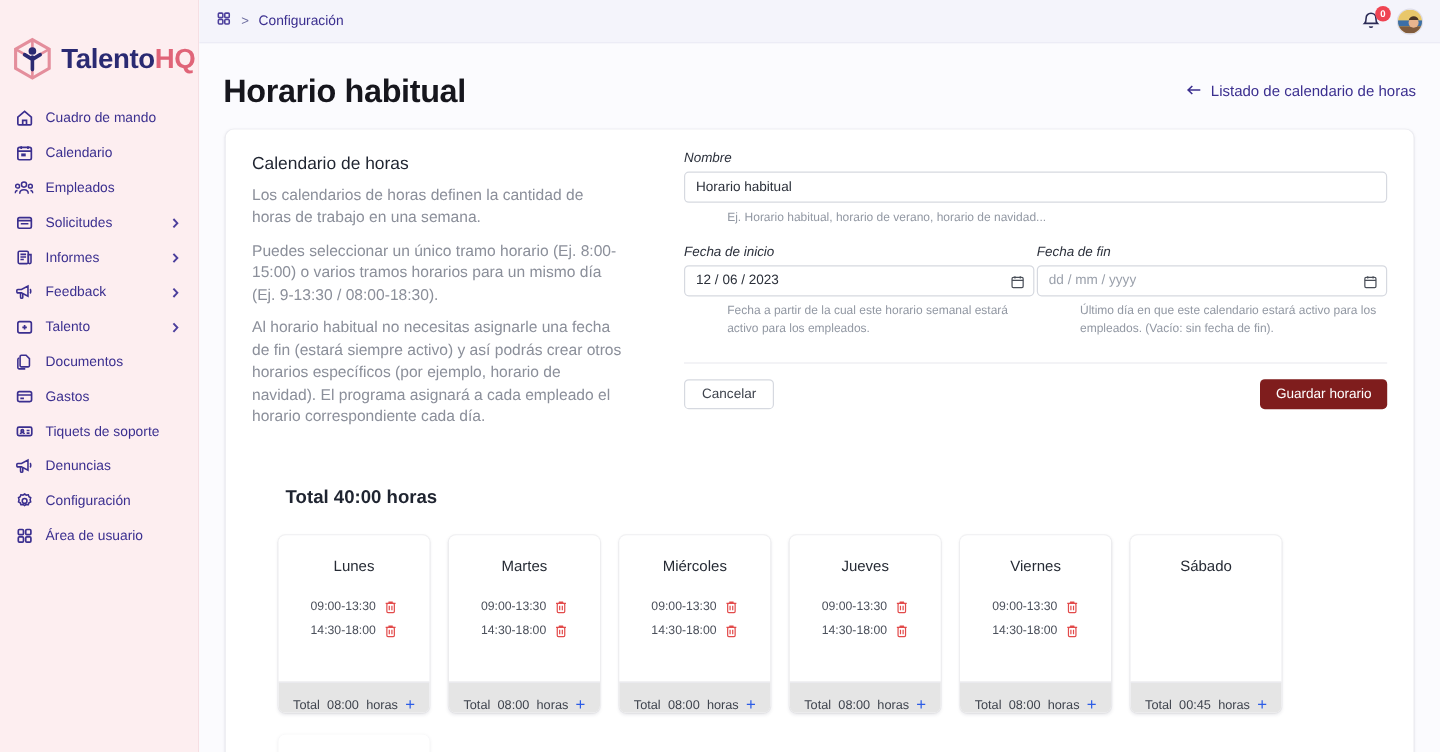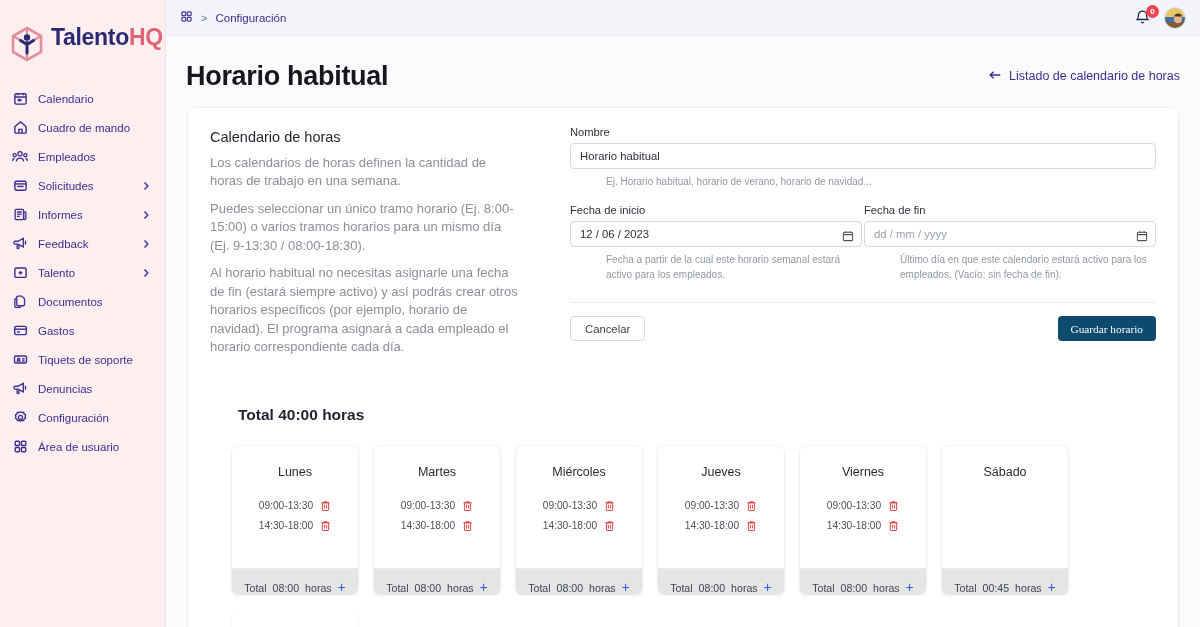--- a/index.html
+++ b/index.html
@@ -13,21 +13,21 @@
 
   
   .sidebar {
     width: 166px; height: 627px; flex: 0 0 166px;
     background: #fdeef0;
     border-right: 1px solid #f6dfe3;
     padding-top: 0;
     position: relative;
   }
   .logo-row {
-    display: flex; gap: 7px;
+    display: flex; align-items: center; gap: 7px;
     padding: 26px 0 0 10px; height: 72px;
   }
   .logo-mark { width: 34px; height: 36px; flex: 0 0 34px; }
   .logo-text {
     font-size: 23px; font-weight: bold; letter-spacing: -0.3px;
     line-height: 1;
   }
   .logo-text .t1 { color: #2a2a72; }
   .logo-text .t2 { color: #e06478; }
 
@@ -100,21 +100,21 @@
   .form-grid { display: flex; gap: 30px; }
   .col-left { width: 330px; flex: 0 0 330px; padding-top: 3px; }
   .col-right { flex: 1 1 auto; }
 
   .sec-title { font-size: 14.5px; color: #1f2430; margin-bottom: 9px; }
   .sec-p {
     font-size: 13px; color: #8b8f9a; line-height: 1.42;
     margin-bottom: 9px; max-width: 312px;
   }
 
-  .field-label { font-size: 11.2px; color: #2c313c; margin-bottom: 5px; }
+  .field-label { font-size: 11.2px; color: #2c313c; margin-bottom: 5px; font-style: italic; }
   .input {
     width: 100%; height: 26px;
     border: 1px solid #d6d9e0; border-radius: 4px;
     background: #fff; font-size: 11.3px; color: #2b303a;
     padding: 0 9px; font-family: "Liberation Sans", sans-serif;
     display: flex; align-items: center;
   }
   .input.placeholder { color: #9aa0ab; }
   .help {
     font-size: 10px; color: #9298a3; margin-top: 5px; line-height: 1.5; margin-left: 36px;
@@ -131,23 +131,23 @@
   .actions { display: flex; align-items: center; margin-top: 13px; padding-bottom: 2px; }
   .btn-cancel {
     height: 25px; padding: 0 14px;
     border: 1px solid #d6d9e0; border-radius: 4px; background: #fff;
     font-size: 11.3px; color: #3e434d; cursor: pointer;
     font-family: "Liberation Sans", sans-serif;
   }
   .btn-save {
     margin-left: auto;
     height: 25px; padding: 0 13px;
-    border: none; border-radius: 4px; background: #0c4a6e;
+    border: none; border-radius: 4px; background: #7f1d1d;
     font-size: 11.3px; color: #fff; cursor: pointer;
-    font-family: Liberation Serif, serif;
+    font-family: Liberation Sans, sans-serif;
   }
 
   
   .total-line {
     font-size: 15.5px; color: #1f2430; font-weight: bold;
     margin: 40px 0 0 28px;
   }
   .days {
     display: flex; gap: 16px; margin: 22px 0 0 22px;
   }
@@ -197,36 +197,36 @@
         </svg>
       </span>
       <span class="logo-text"><span class="t1">Talento</span><span class="t2">HQ</span></span>
     </div>
 
     <nav class="nav">
 
       <div class="nav-item">
         <span class="ni-icon">
             <svg width="15" height="15" viewBox="0 0 16 16" fill="none" stroke="#3b2f8f" stroke-width="1.5">
+              <path d="M2 7l6-5 6 5v6a1 1 0 0 1-1 1H3a1 1 0 0 1-1-1z"></path>
+              <path d="M6.3 14v-4h3.4v4"></path>
+            </svg>
+          </span>
+        <span class="ni-label">Cuadro de mando</span>
+      </div>
+
+      <div class="nav-item">
+        <span class="ni-icon">
+            <svg width="15" height="15" viewBox="0 0 16 16" fill="none" stroke="#3b2f8f" stroke-width="1.5">
               <rect x="2" y="3" width="12" height="11" rx="1.5"></rect>
               <path d="M2 6.4h12M5 2v2.4M11 2v2.4"></path>
               <rect x="5" y="8.4" width="4" height="2.6" fill="#3b2f8f" stroke="none"></rect>
             </svg>
           </span>
         <span class="ni-label">Calendario</span>
-      </div>
-
-      <div class="nav-item">
-        <span class="ni-icon">
-            <svg width="15" height="15" viewBox="0 0 16 16" fill="none" stroke="#3b2f8f" stroke-width="1.5">
-              <path d="M2 7l6-5 6 5v6a1 1 0 0 1-1 1H3a1 1 0 0 1-1-1z"></path>
-              <path d="M6.3 14v-4h3.4v4"></path>
-            </svg>
-          </span>
-        <span class="ni-label">Cuadro de mando</span>
       </div>
 
       <div class="nav-item">
         <span class="ni-icon">
             <svg width="16" height="15" viewBox="0 0 18 16" fill="none" stroke="#3b2f8f" stroke-width="1.4">
               <circle cx="9" cy="5" r="2.4"></circle>
               <path d="M5 13.5c0-2.2 1.8-3.6 4-3.6s4 1.4 4 3.6"></path>
               <circle cx="3" cy="6.5" r="1.8"></circle>
               <path d="M.7 13.2c0-1.7 1-2.7 2.3-2.7"></path>
               <circle cx="15" cy="6.5" r="1.8"></circle>

